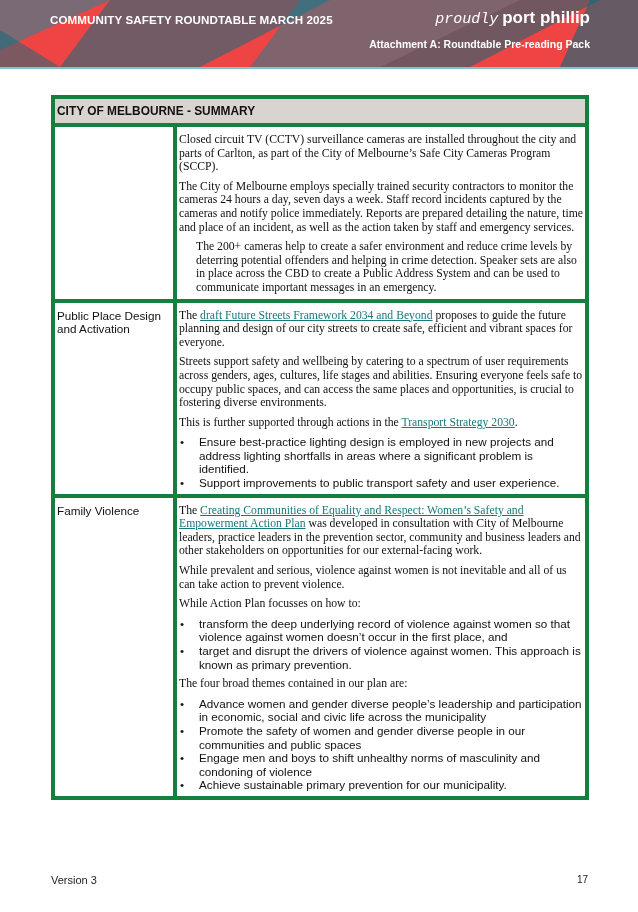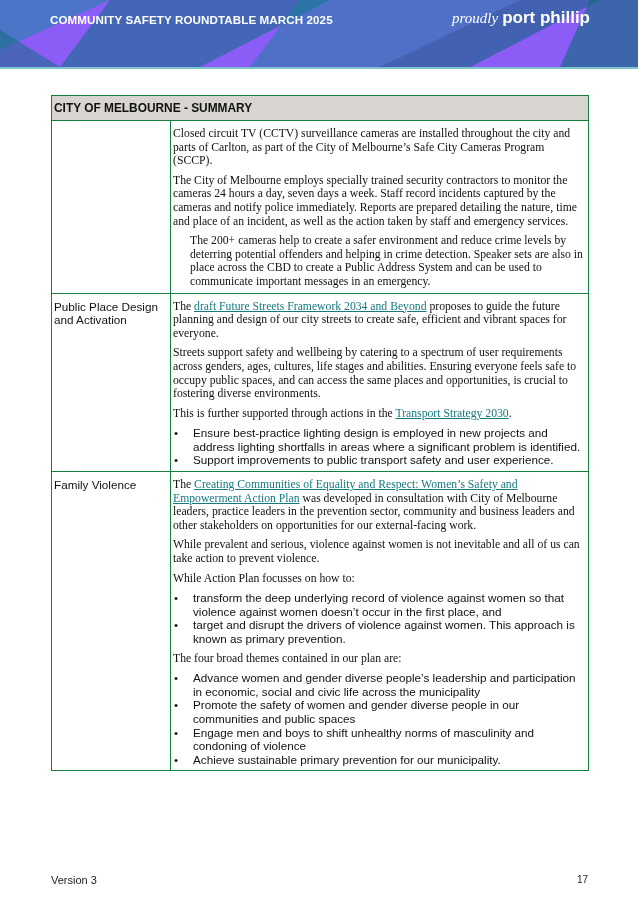--- a/index.html
+++ b/index.html
@@ -1,31 +1,31 @@
 <!DOCTYPE html>
 <html><head>
   <meta charset="utf-8">
   <style>
     html, body { margin: 0; padding: 0; background: #ffffff; }
     body { width: 638px; height: 912px; position: relative; overflow: hidden;
       font-family: "Liberation Sans", sans-serif; color: #111; }
 
     .banner { position: absolute; left: 0; top: 0; width: 638px; height: 67px;
-      background: #8b5cf6; overflow: hidden; }
+      background: #ef4444; overflow: hidden; }
     .banner svg { position: absolute; left: 0; top: 0; }
     .banner-bottom { position: absolute; left: 0; top: 67px; width: 638px; height: 2px; background: #7fc3cf; }
     .b-title { position: absolute; left: 50px; top: 11px; color: #fff; font-weight: bold;
       font-size: 11.6px; line-height: 17px; letter-spacing: 0.1px; }
     .b-logo { position: absolute; right: 48px; top: 8px; color: #fff; font-size: 17px; font-weight: bold; }
-    .b-logo .script { font-family: Liberation Serif, serif; font-style: italic; font-weight: normal; font-size: 15px; margin-right: 4px; }
+    .b-logo .script { font-family: Liberation Mono, monospace; font-style: italic; font-weight: normal; font-size: 15px; margin-right: 4px; }
     .b-sub { position: absolute; right: 48px; top: 38px; color: #fff; font-weight: bold; font-size: 10.5px; }
 
     table.summary { position: absolute; left: 51px; top: 95px; width: 538px;
       border-collapse: collapse; font-size: 11.7px; line-height: 13.6px; }
-    table.summary td { border: 1px solid #15803d; vertical-align: top; padding: 6px 2px 4px 2px; }
+    table.summary td { border: 4px solid #15803d; vertical-align: top; padding: 6px 2px 4px 2px; }
     td.head { background: #d8d4cf; font-weight: bold; font-size: 11.9px; padding: 2px 2px 3px 2px; height: 14px; }
     td.label { width: 114px; }
     p.para { margin: 0 0 6px 0; font-family: Liberation Serif, serif; }
     p.para:last-child { margin-bottom: 0; margin-left: 17px; }
     a.doc-link { color: #16797f; text-decoration: underline; }
     ul.bullets { margin: 0 0 6px 0; padding: 0; list-style: none; }
     ul.bullets:last-child { margin-bottom: 0; }
     ul.bullets li { position: relative; padding-left: 20px; }
     ul.bullets li .dot { position: absolute; left: 1px; top: 0; }
 
@@ -43,20 +43,21 @@
     <polygon points="380,67 520,0 600,0 470,67" fill="#086878" opacity="0.55"></polygon>
     <polygon points="590,0 638,0 638,67 560,67" fill="#0a6a7b" opacity="0.6"></polygon>
     <polygon points="0,67 60,67 0,30" fill="#0a6b7c" opacity="0.5"></polygon>
   </svg>
   <div class="b-title">
     <div>COMMUNITY SAFETY ROUNDTABLE MARCH 2025</div>
   </div>
   <div class="b-logo">
     <span class="script">proudly</span><span>port phillip</span>
   </div>
+  <div class="b-sub">Attachment A: Roundtable Pre-reading Pack</div>
 </div>
 <div class="banner-bottom"></div>
 
 <table class="summary">
   <tbody>
       <tr>
     <td class="head" colspan="2">CITY OF MELBOURNE - SUMMARY</td>
   </tr>
 
   <tr>

